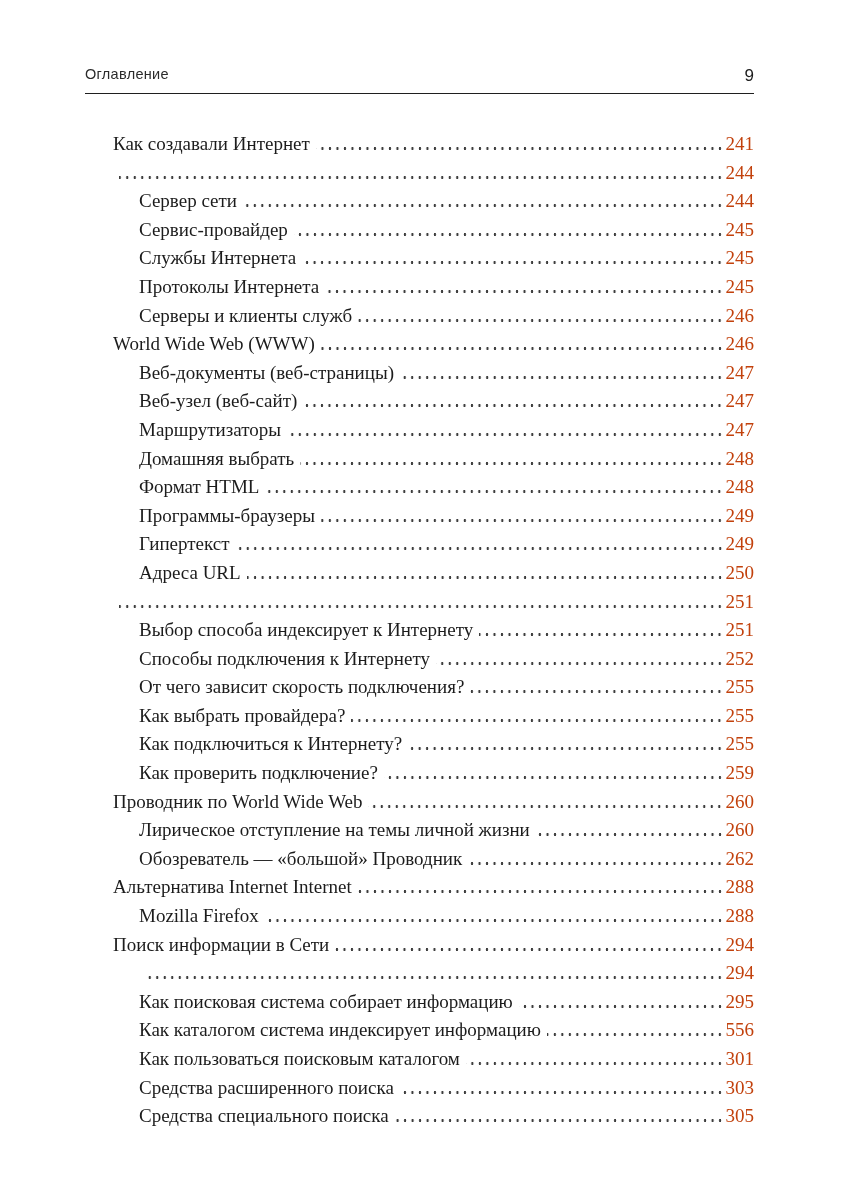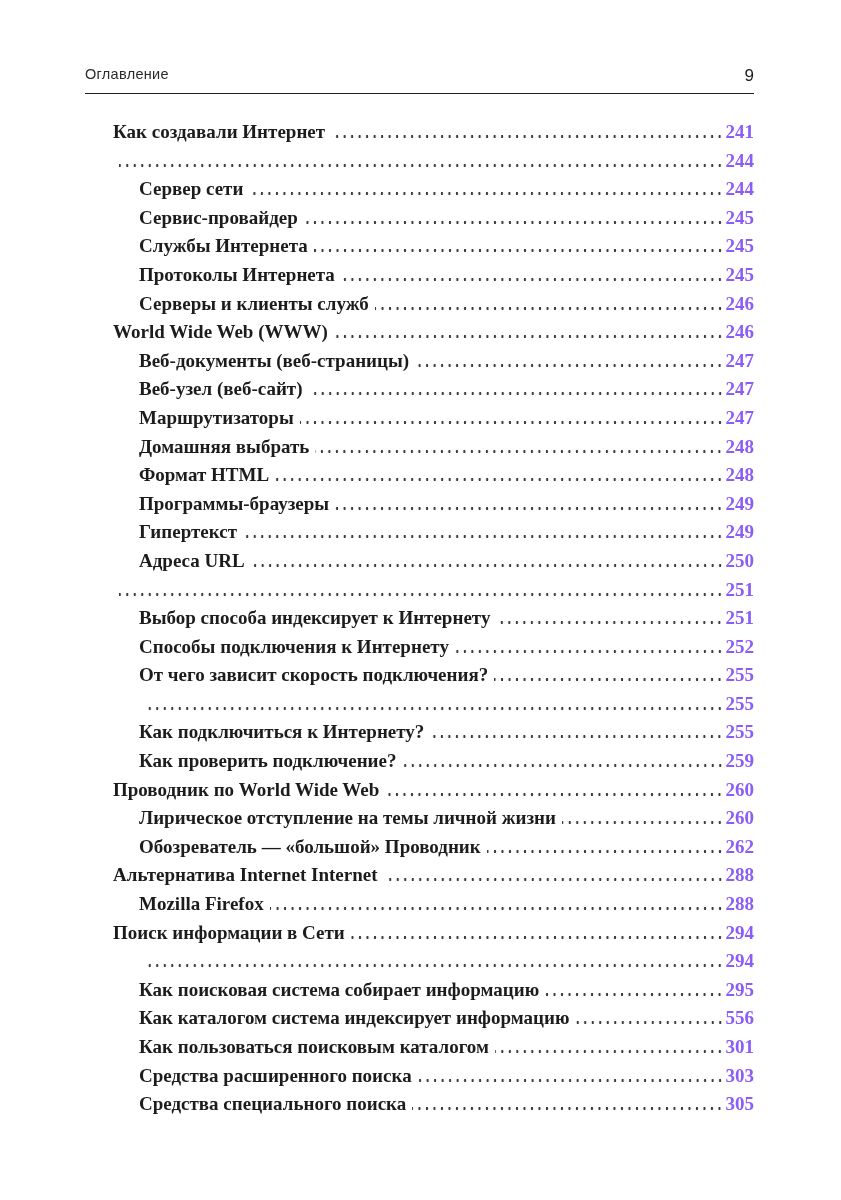--- a/index.html
+++ b/index.html
@@ -35,23 +35,22 @@
     font-family: "Liberation Sans", "DejaVu Sans", sans-serif;
     font-size: 17px;
     color: #1c1c1c;
   }
   .header-rule {
     margin-top: 7px;
     height: 0;
     border-bottom: 1.4px solid #1f1f1f;
   }
   .toc {
-    margin-top: 24px;
+    margin-top: 36px;
     margin-left: 28px;
-    font-weight: bold;
   }
   .toc-row {
     display: flex;
     align-items: baseline;
     height: 28.6px;
     line-height: 28.6px;
     font-size: 19px;
     white-space: nowrap;
   }
   .toc-row.level-2 {
@@ -66,21 +65,21 @@
     min-width: 14px;
     height: 3px;
     margin: 0 2px 0 6px;
     background-image: radial-gradient(circle, #3d3d3d 1.15px, rgba(0,0,0,0) 1.45px);
     background-size: 7.5px 3px;
     background-repeat: repeat-x;
     background-position: right bottom;
   }
   .toc-page {
     flex: 0 0 auto;
-    color: #8b5cf6;
+    color: #c2410c;
   }
 </style>
 </head>
 <body>
 
 <div class="page">
   <header class="page-header">
     <span class="header-title">Оглавление</span>
     <span class="header-page">9</span>
   </header>
@@ -179,20 +178,21 @@
         <span class="toc-title">Способы подключения к Интернету</span>
         <span class="leader"></span>
         <span class="toc-page">252</span>
       </div>
       <div class="toc-row level-2">
         <span class="toc-title">От чего зависит скорость подключения?</span>
         <span class="leader"></span>
         <span class="toc-page">255</span>
       </div>
       <div class="toc-row level-2">
+        <span class="toc-title">Как выбрать провайдера?</span>
         <span class="leader"></span>
         <span class="toc-page">255</span>
       </div>
       <div class="toc-row level-2">
         <span class="toc-title">Как подключиться к Интернету?</span>
         <span class="leader"></span>
         <span class="toc-page">255</span>
       </div>
       <div class="toc-row level-2">
         <span class="toc-title">Как проверить подключение?</span>

